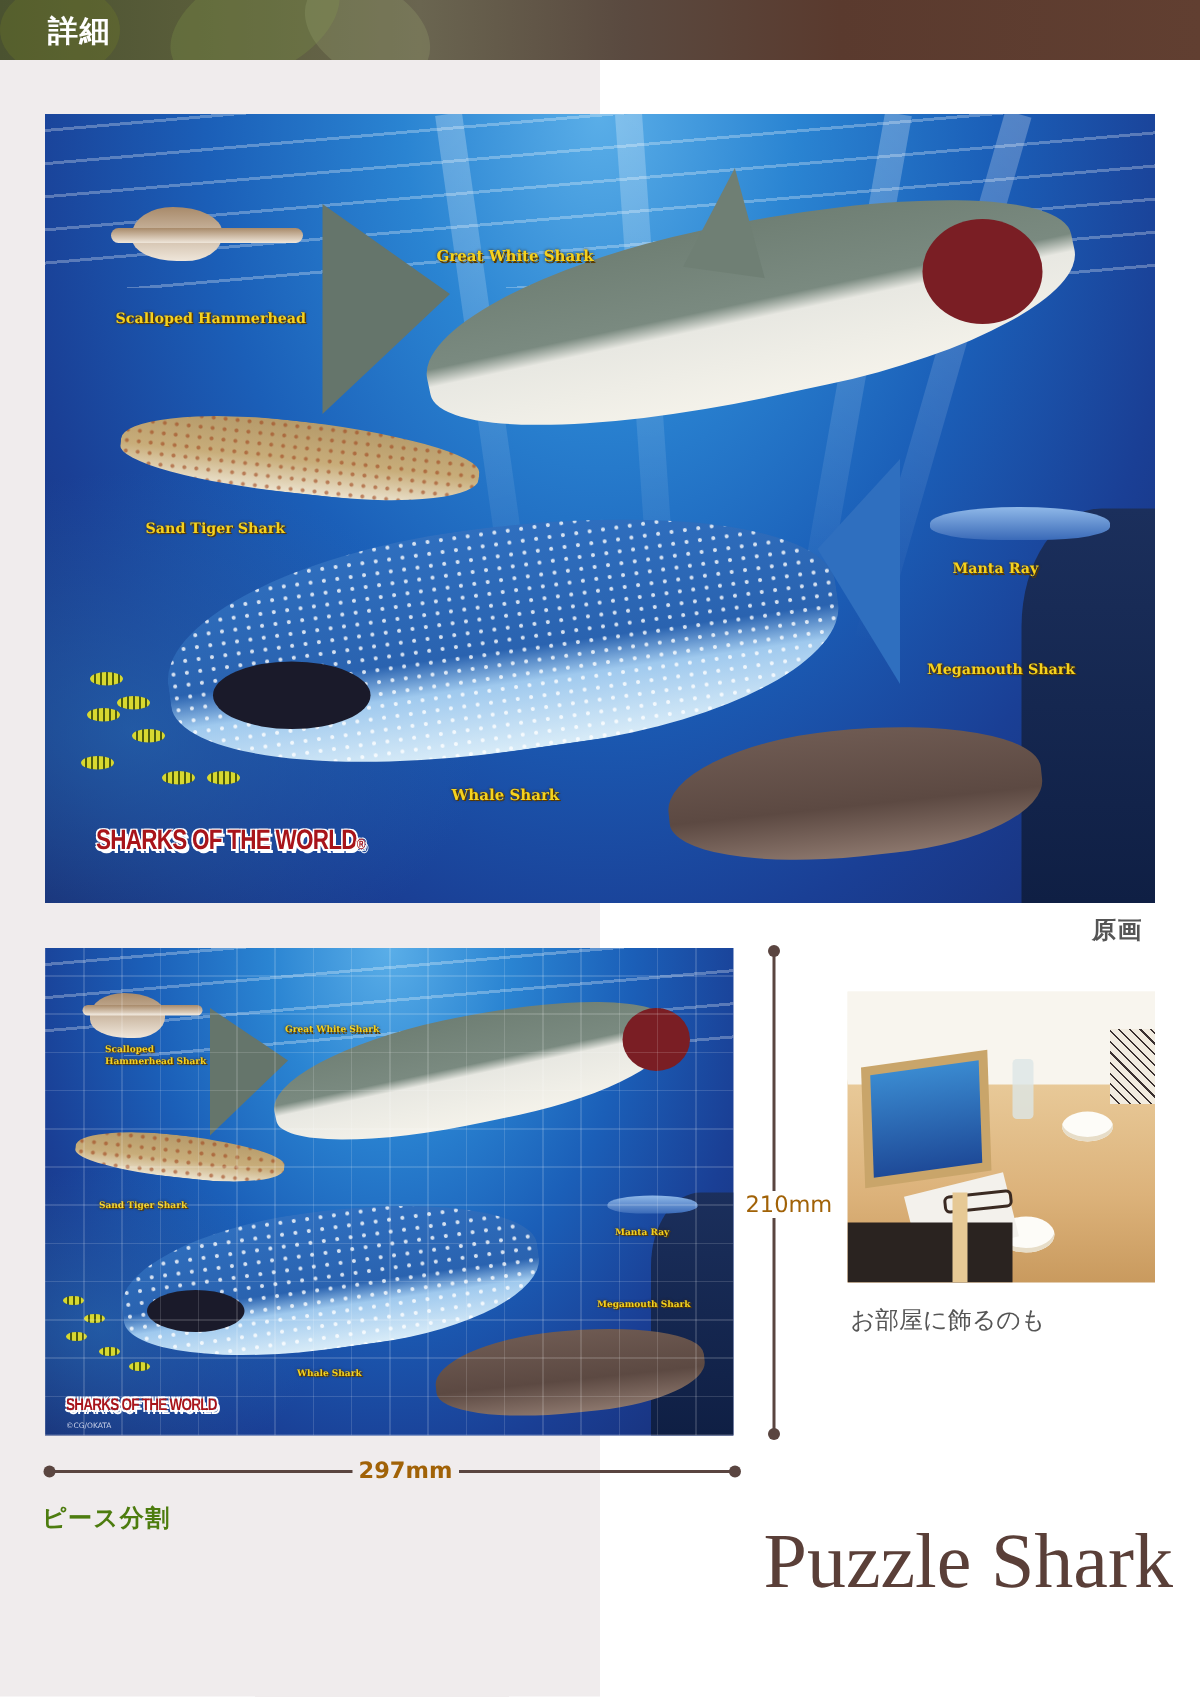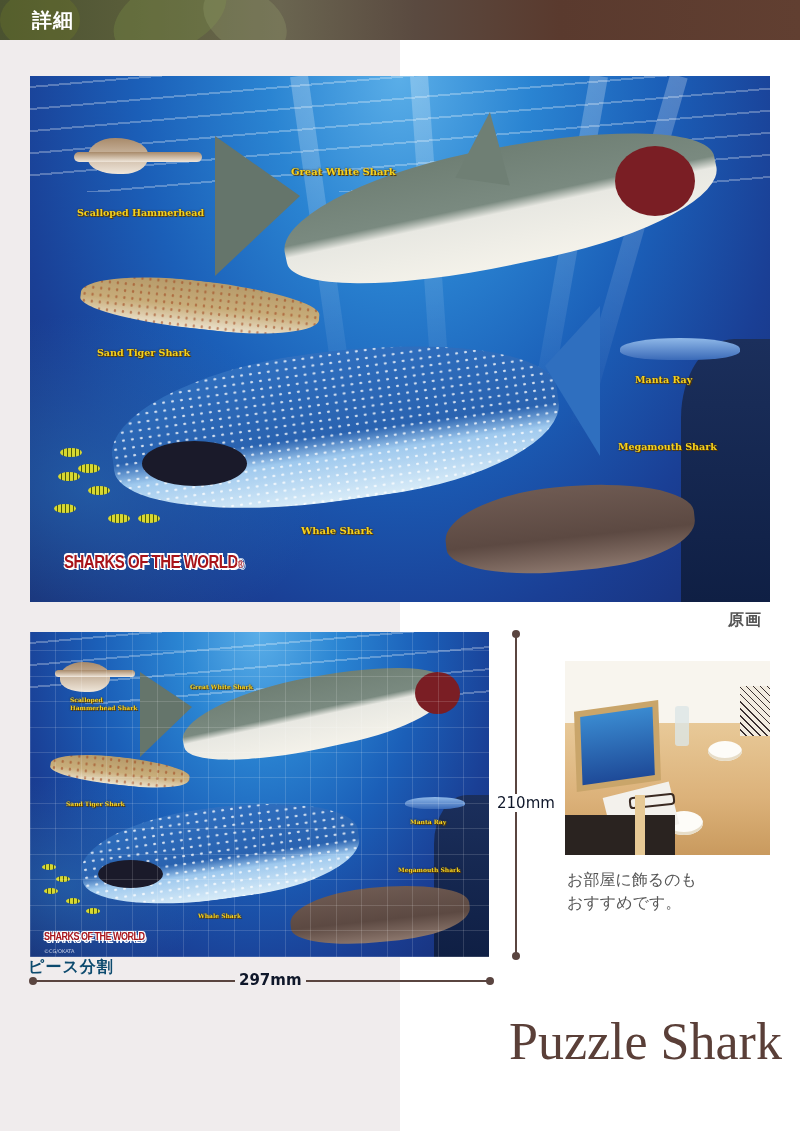--- a/index.html
+++ b/index.html
@@ -43,39 +43,39 @@
       repeating-linear-gradient(0deg, rgba(255,255,255,.14) 0 1px, transparent 1px 25.5px); }
   .copyright { position:absolute; color:#c8d0e8; font-size:5px; }
 
   .caption-original { position:absolute; left:728px; top:610px; font-size:16px; color:#555555; font-weight:bold; letter-spacing:1px; }
 
   
   .dim-color { background:#5a4540; }
   .vline { position:absolute; left:515px; top:634px; width:1.5px; height:322px; }
   .hline { position:absolute; left:33px; top:980px; width:457px; height:1.5px; }
   .dot { position:absolute; width:8px; height:8px; border-radius:50%; background:#5a4540; }
-  .dim-label { position:absolute; color:#0f172a; font-size:15px; background:#fff; padding:0 2px; }
+  .dim-label { position:absolute; color:#a16207; font-size:15px; background:#fff; padding:0 2px; }
   .dim-label-h { background:#f0eced; padding:0 4px;font-weight:bold; }
 
   .room { position:absolute; left:565px; top:661px; width:205px; height:194px; overflow:hidden;
     background:linear-gradient(180deg, #f7f3ea 0%, #f4efe3 30%, #e8c998 32%, #dcb27a 70%, #c99a5e 100%); }
   .room .wall { position:absolute; left:0; top:0; width:100%; height:32%; background:#f8f5ee; }
   .room .frame { position:absolute; left:10px; top:45px; width:85px; height:80px; background:#c9a56a; transform:rotate(-8deg) skewX(-6deg); }
   .room .frame-inner { position:absolute; left:6px; top:6px; right:6px; bottom:6px; background:linear-gradient(180deg, #3a8ad0, #1e4a98); }
   .room .cup { position:absolute; width:34px; height:20px; border-radius:50%; background:#fdfcf8; box-shadow:inset 0 -3px 0 #e7ddc8; }
   .room .book { position:absolute; left:42px; top:128px; width:68px; height:44px; background:#f3f1ec; transform:rotate(-14deg); }
   .room .glasses { position:absolute; left:64px; top:134px; width:42px; height:8px; border:2px solid #3a2a22; border-radius:4px; transform:rotate(-6deg); }
   .room .vase { position:absolute; left:110px; top:45px; width:14px; height:40px; background:rgba(220,230,230,.8); border-radius:3px; }
   .room .cushion { position:absolute; right:0; top:25px; width:30px; height:50px; background:repeating-linear-gradient(45deg, #f2ece0 0 4px, #3a3030 4px 5px); }
   .room .chair { position:absolute; left:0; bottom:0; width:110px; height:40px; background:#2a2320; }
   .room .chair-rail { position:absolute; left:70px; bottom:0; width:10px; height:60px; background:#e6c995; }
 
   .desc { position:absolute; left:567px; top:868px; width:200px; color:#555555; font-size:16px; line-height:23px; }
   .desc div { white-space:nowrap; }
-  .pieces-label { position:absolute; left:28px; top:957px; font-size:16px; color:#0c4a6e; font-weight:bold; letter-spacing:1px; }
+  .pieces-label { position:absolute; left:28px; top:1002px; font-size:16px; color:#4d7c0f; font-weight:bold; letter-spacing:1px; }
   .puzzle-size-title { position:absolute; left:509px; top:1016px; font-family:"Liberation Serif", serif; font-size:52px; color:#5a3f38; line-height:1; }
 </style>
 </head>
 <body>
 
 <div class="left-panel"></div>
 
 <div class="header">
   <div class="leaf3"></div>
   <div class="leaf1"></div>
@@ -188,16 +188,15 @@
   <div class="cup" style="left:143px;top:80px;"></div>
   <div class="cup" style="left:100px;top:150px;width:38px;height:24px;"></div>
   <div class="book"></div>
   <div class="glasses"></div>
   <div class="chair"></div>
   <div class="chair-rail"></div>
 </div>
 
 <div class="desc">
   <div>お部屋に飾るのも</div>
-  <div>おすすめです。</div>
 </div>
 
 <span class="puzzle-size-title">Puzzle Shark</span>
 
 </body></html>

